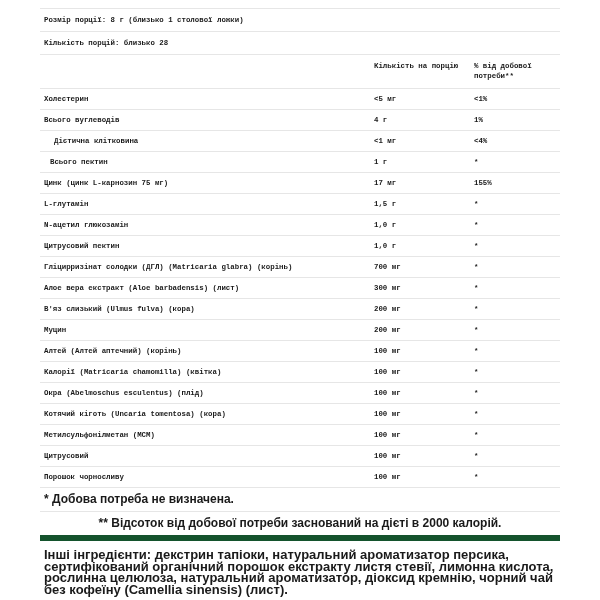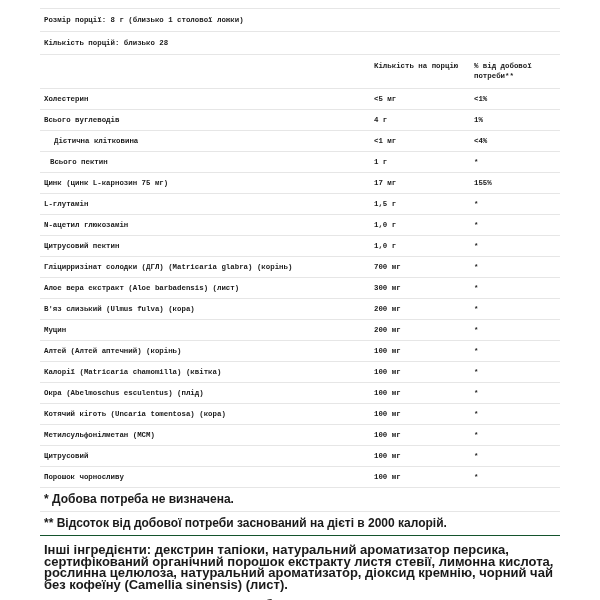--- a/index.html
+++ b/index.html
@@ -65,21 +65,21 @@
   .notes {
     width: 520px;
   }
   .note-row {
     border-bottom: 1px solid #e6e6e6;
     padding: 6px 4px 6px 4px;
     font-size: 12px;
     line-height: 11px;
     font-weight: bold;
   }
-  .note-row.last-note { border-bottom: 1px solid #14532d; }
+  .note-row.last-note { border-bottom: 6px solid #14532d; text-align: center; }
   .para {
     padding: 8px 4px 2px 4px;
     font-size: 13px;
     line-height: 11.5px;
     font-weight: bold;
   }
   .para.tight { padding-top: 7px; }
 </style>
 </head>
 <body>

